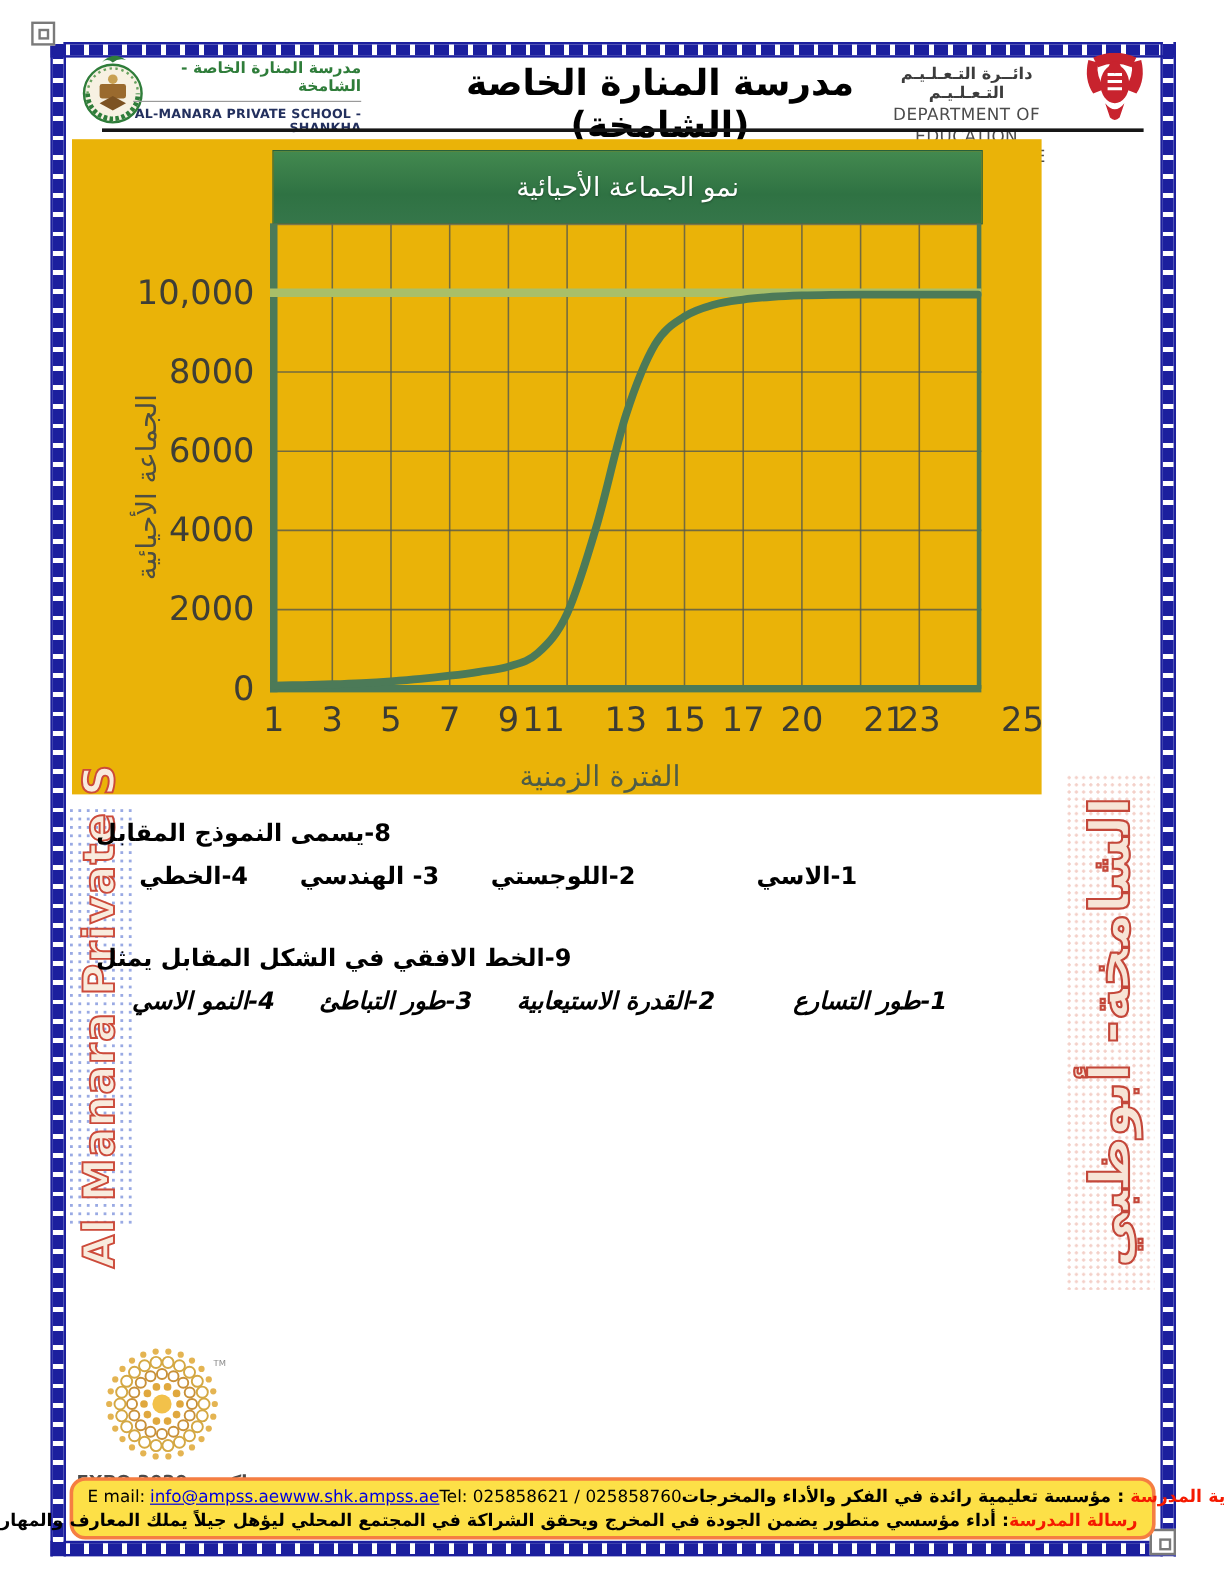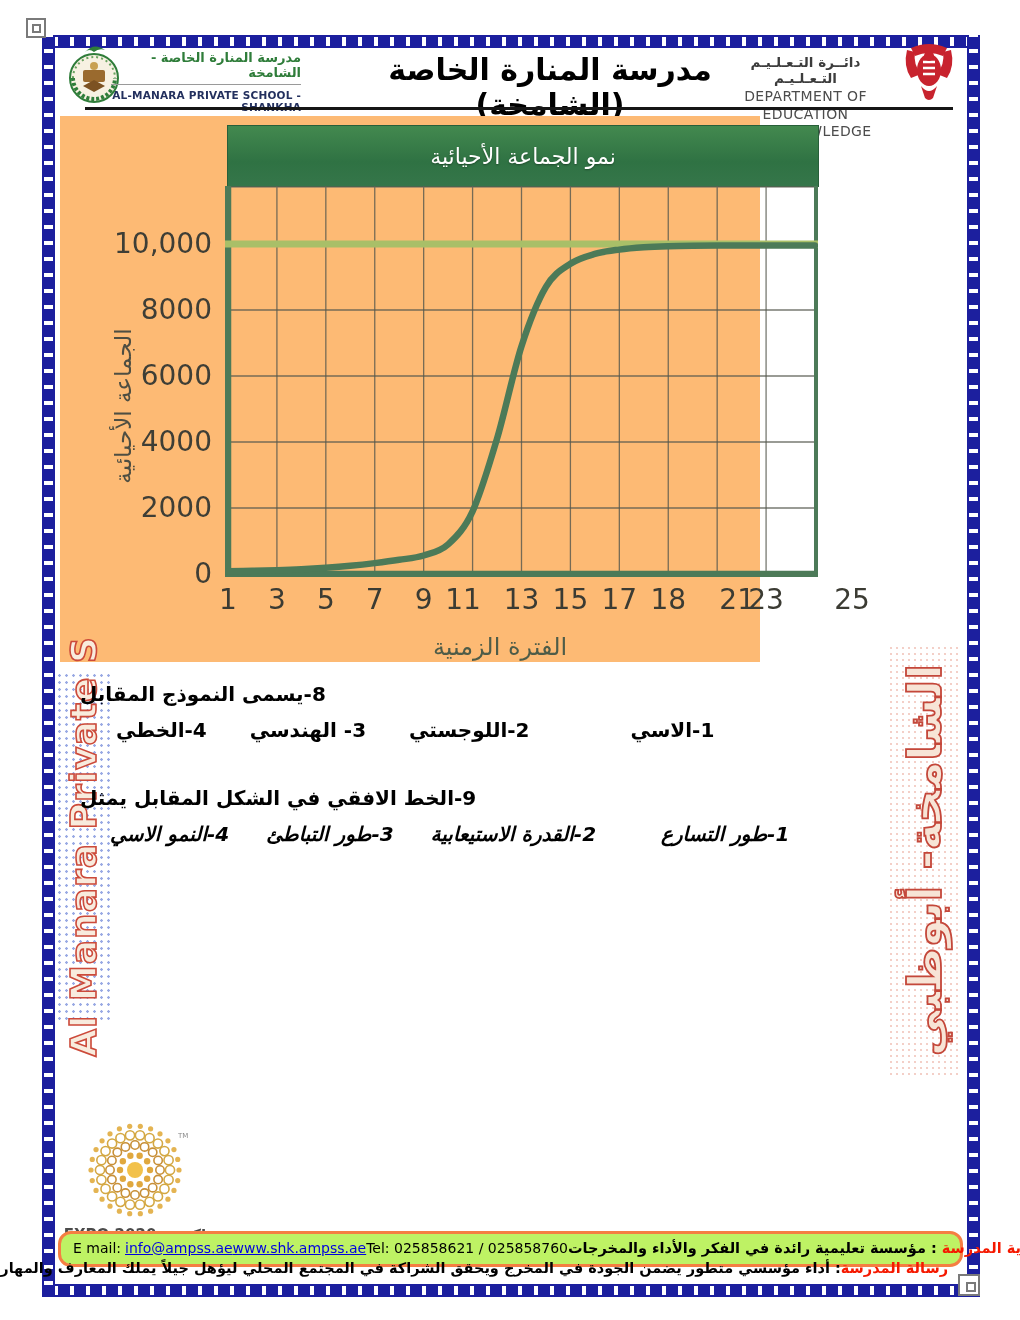--- a/index.html
+++ b/index.html
@@ -28,21 +28,21 @@
   .page-title { position:absolute; left:265px; top:10px; width:450px; text-align:center; direction:rtl;
                 font-size:30px; font-weight:700; color:#000; }
   .doe { position:absolute; right:0; top:2px; width:250px; height:62px; }
   .doe-text { position:absolute; right:72px; top:10px; text-align:center; width:175px; }
   .doe-ar { font-size:13.5px; font-weight:700; color:#3c3c3c; direction:rtl; }
   .doe-en { font-size:14px; color:#4c4c4c; letter-spacing:.4px; line-height:1.25; margin-top:2px; }
   .doe-falcon { position:absolute; right:8px; top:0; }
   .header-rule { position:absolute; left:85px; top:107px; width:868px; height:3px; background:#161616; }
 
   
-  .chart { position:absolute; left:60px; top:116px; width:700px; height:546px; background:#fdba74; }
+  .chart { position:absolute; left:60px; top:116px; width:808px; height:546px; background:#eab308; }
   .chart-banner { position:absolute; left:167px; top:9px; width:592px; height:62px;
                   background:linear-gradient(180deg,#43894f 0%,#2f7243 60%,#35764a 100%);
                   color:#fff; font-size:22px; text-align:center; line-height:62px; direction:rtl;
                   text-shadow:0 1px 2px rgba(0,0,0,.35); border:1px solid #285f3a; }
   .grid-wrap { position:absolute; left:165px; top:70px; width:593px; height:391px; }
   .ylab-box { position:absolute; left:8px; top:160px; width:110px; height:260px;
               display:flex; align-items:center; justify-content:center; }
   .ylab-box span { transform:rotate(-90deg); white-space:nowrap; font-size:23px; color:#4e4e42; direction:rtl; }
   .ytick { position:absolute; left:0; width:152px; text-align:right; font-size:28px; color:#3e3e36; height:32px; line-height:32px; }
   .xtick { position:absolute; width:44px; text-align:center; font-size:28px; color:#3b3b33; top:467px; }
@@ -73,22 +73,22 @@
                    direction:rtl; color:#f7e4d6; -webkit-text-stroke:1.8px #c4473a; }
 
   
   .expo { position:absolute; left:50px; top:1120px; width:170px; text-align:center; z-index:1; }
   .expo-tm { position:absolute; left:128px; top:12px; font-size:7px; color:#8a8a8a; }
   .expo-title { font-size:15px; font-weight:700; color:#4b4b4b; margin-top:2px; direction:ltr; }
   .expo-sub-ar { font-size:8px; color:#9a9a9a; direction:rtl; margin-top:1px; }
   .expo-sub-en { font-size:7px; color:#ababab; letter-spacing:.5px; }
 
   
-  .footer { position:absolute; left:58px; top:1231px; width:905px; height:36px; z-index:5;
-            border:3px solid #f57e42; border-radius:13px; background:#bef264; padding:3px 12px 0 12px; }
+  .footer { position:absolute; left:58px; top:1231px; width:905px; height:52px; z-index:5;
+            border:3px solid #f57e42; border-radius:13px; background:#fde047; padding:3px 12px 0 12px; }
   .f-line1 { display:flex; align-items:center; font-size:14px; color:#000; height:22px; white-space:nowrap; }
   .f-line1 a { color:#0000e0; text-decoration:underline; }
   .f-email-label { margin-right:4px; }
   .f-gap { width:26px; }
   .f-vision { margin-left:auto; direction:rtl; font-weight:700; font-size:14.5px; }
   .f-red { color:#f51900; }
   .f-line2 { direction:rtl; text-align:right; font-size:14.5px; font-weight:700; color:#000; margin-top:1px; white-space:nowrap; }
 </style>
 </head>
 <body>
@@ -184,25 +184,25 @@
         <div class="ytick" style="top: 310px;">4000</div>
         <div class="ytick" style="top: 376px;">2000</div>
         <div class="ytick" style="top: 442px;">0</div>
       </div>
     <div id="x-ticks">
         <div class="xtick" style="left: 146px;">1</div>
         <div class="xtick" style="left: 194.917px;">3</div>
         <div class="xtick" style="left: 243.833px;">5</div>
         <div class="xtick" style="left: 292.75px;">7</div>
         <div class="xtick" style="left: 341.667px;">9</div>
-        <div class="xtick" style="left: 381px;">11</div>
+        <div class="xtick" style="left: 371px;">11</div>
         <div class="xtick" style="left: 439.5px;">13</div>
         <div class="xtick" style="left: 488.417px;">15</div>
         <div class="xtick" style="left: 537.333px;">17</div>
-        <div class="xtick" style="left: 586.25px;">18</div>
+        <div class="xtick" style="left: 586.25px;">20</div>
         <div class="xtick" style="left: 635.167px; margin-left: 20px;">21</div>
         <div class="xtick" style="left: 684.083px;">23</div>
         <div class="xtick" style="left: 770px;">25</div>
       </div>
     <div class="xlab">الفترة الزمنية</div>
   </div>
 
   <div class="questions">
     <div class="q-stem">8-يسمى النموذج المقابل</div>
     <div class="opts q8opts">

